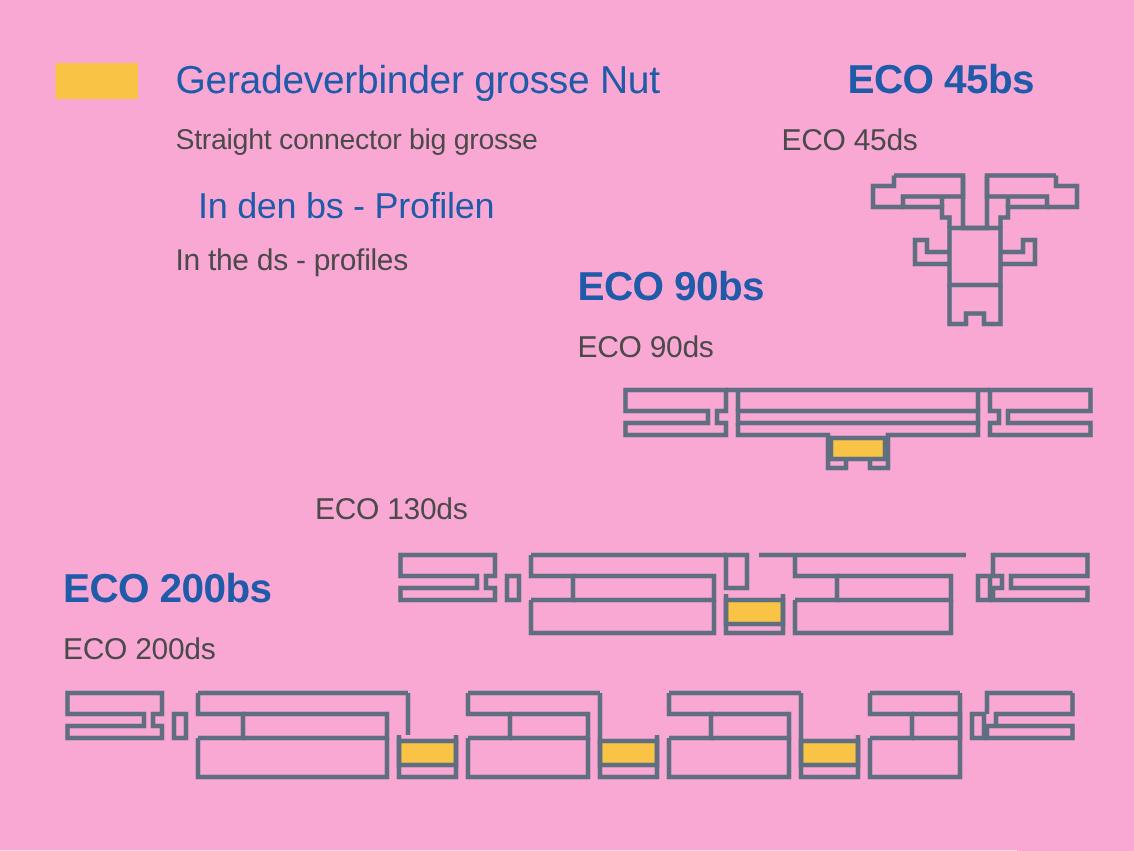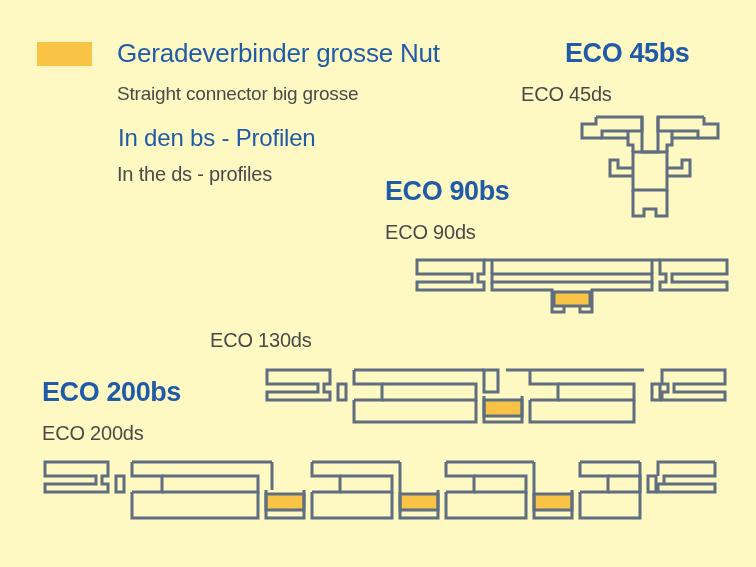--- a/index.html
+++ b/index.html
@@ -4,21 +4,21 @@
 <style>
   html, body {
     margin: 0;
     padding: 0;
     background: #ffffff;
   }
   #page {
     position: relative;
     width: 756px;
     height: 567px;
-    background: #fef9c3;
+    background: #f9a8d4;
     overflow: hidden;
     font-family: "Liberation Sans", sans-serif;
   }
 
   
   .legend-swatch {
     position: absolute;
     left: 37px;
     top: 42px;
     width: 55px;
@@ -40,21 +40,21 @@
     left: 117px;
     top: 83px;
     font-size: 19px;
     font-weight: 400;
     color: #4A4A4A;
     white-space: nowrap;
     letter-spacing: -0.2px;
   }
   .legend-title2 {
     position: absolute;
-    left: 118px;
+    left: 132px;
     top: 124px;
     font-size: 24px;
     font-weight: 400;
     color: #1F5BA8;
     white-space: nowrap;
     letter-spacing: -0.2px;
   }
   .legend-sub2 {
     position: absolute;
     left: 117px;

